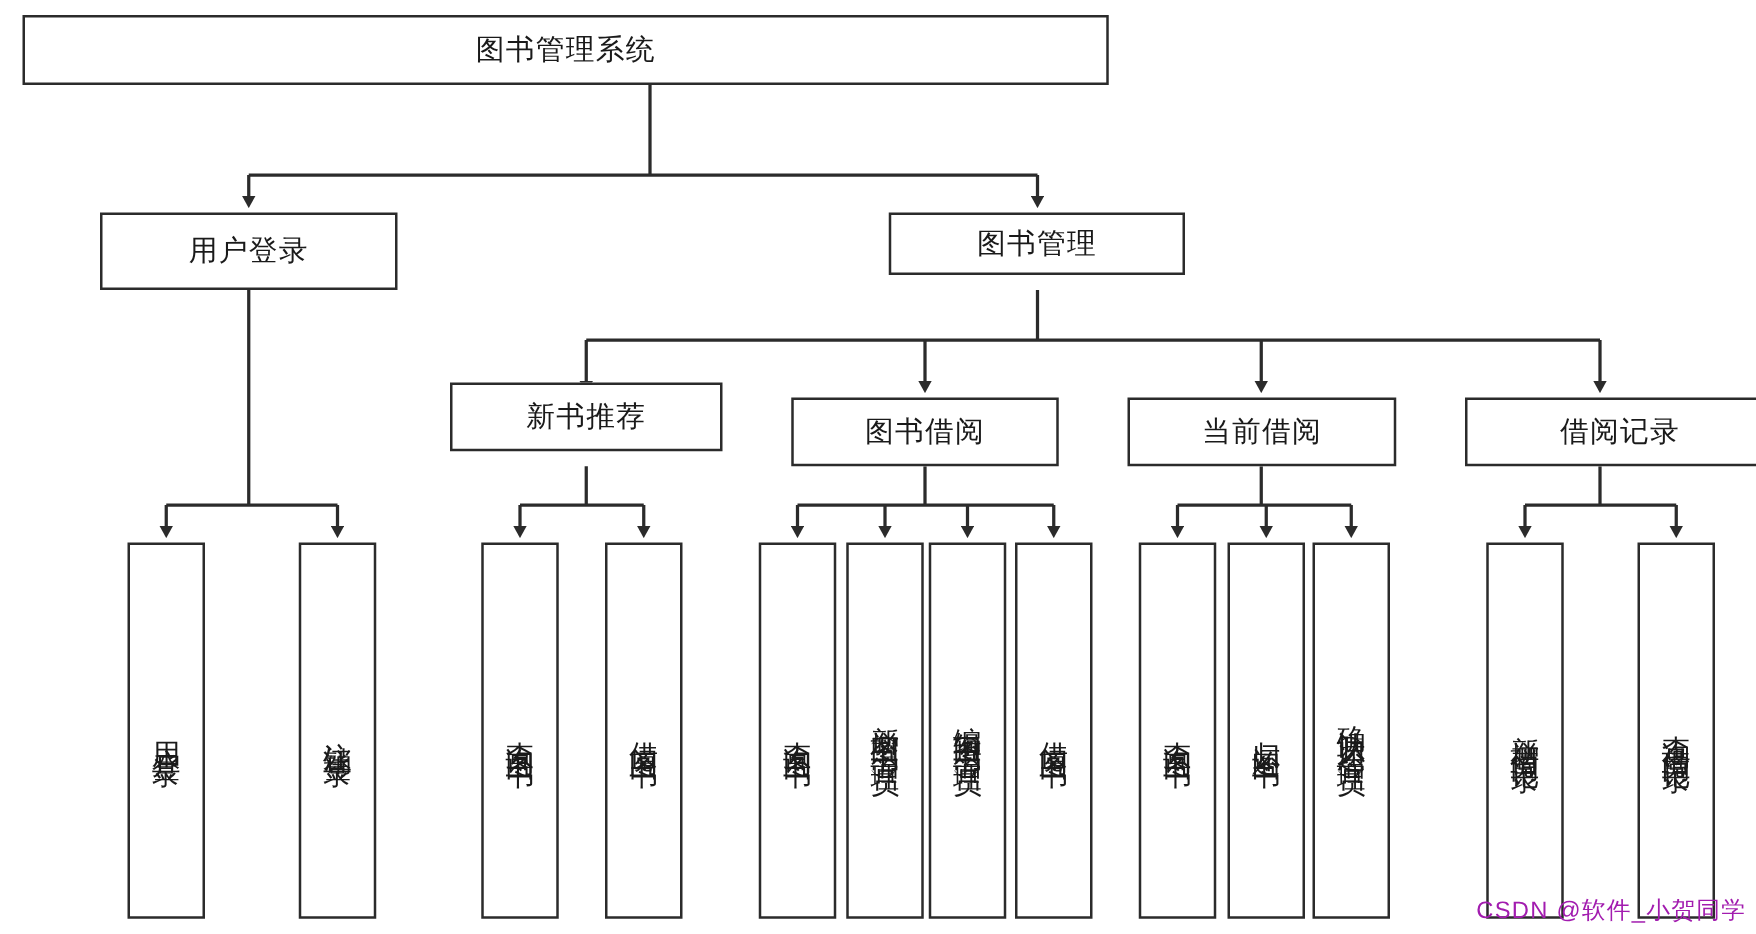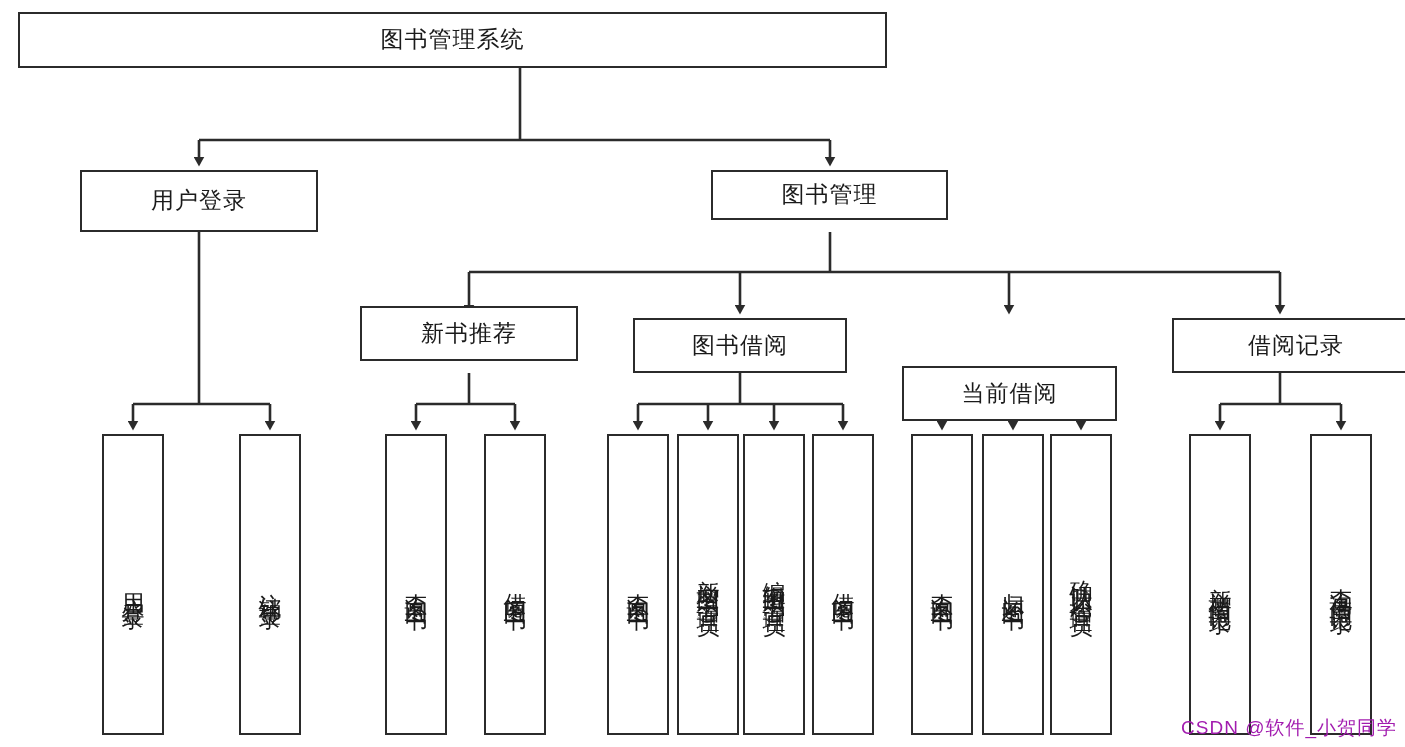--- a/index.html
+++ b/index.html
@@ -78,21 +78,21 @@
     </g>
   </svg>
 
   <div class="node h" id="node-root" style="left: 18px; top: 12px; width: 869px; height: 56px;">图书管理系统</div>
 
   <div class="node h" id="node-l2-0" style="left: 80px; top: 170px; width: 238px; height: 62px;">用户登录</div>
   <div class="node h" id="node-l2-1" style="left: 711px; top: 170px; width: 237px; height: 50px;">图书管理</div>
 
   <div class="node h" id="node-l3-0" style="left: 360px; top: 306px; width: 218px; height: 55px;">新书推荐</div>
   <div class="node h" id="node-l3-1" style="left: 633px; top: 318px; width: 214px; height: 55px;">图书借阅</div>
-  <div class="node h" id="node-l3-2" style="left: 902px; top: 318px; width: 215px; height: 55px; margin-top: 48px;">当前借阅</div>
+  <div class="node h" id="node-l3-2" style="left: 902px; top: 318px; width: 215px; height: 55px;">当前借阅</div>
   <div class="node h" id="node-l3-3" style="left: 1172px; top: 318px; width: 248px; height: 55px;">借阅记录</div>
 
   <div class="node v" id="node-leaf-0" style="left: 102px; top: 434px; width: 62px; height: 301px;">用户登录</div>
   <div class="node v" id="node-leaf-1" style="left: 239px; top: 434px; width: 62px; height: 301px;">注销登录</div>
   <div class="node v" id="node-leaf-2" style="left: 385px; top: 434px; width: 62px; height: 301px;">查询图书</div>
   <div class="node v" id="node-leaf-3" style="left: 484px; top: 434px; width: 62px; height: 301px;">借阅图书</div>
   <div class="node v" id="node-leaf-4" style="left: 607px; top: 434px; width: 62px; height: 301px;">查询图书</div>
   <div class="node v" id="node-leaf-5" style="left: 677px; top: 434px; width: 62px; height: 301px;">新增图书（管理员）</div>
   <div class="node v" id="node-leaf-6" style="left: 743px; top: 434px; width: 62px; height: 301px;">编辑图书（管理员）</div>
   <div class="node v" id="node-leaf-7" style="left: 812px; top: 434px; width: 62px; height: 301px;">借阅图书</div>

